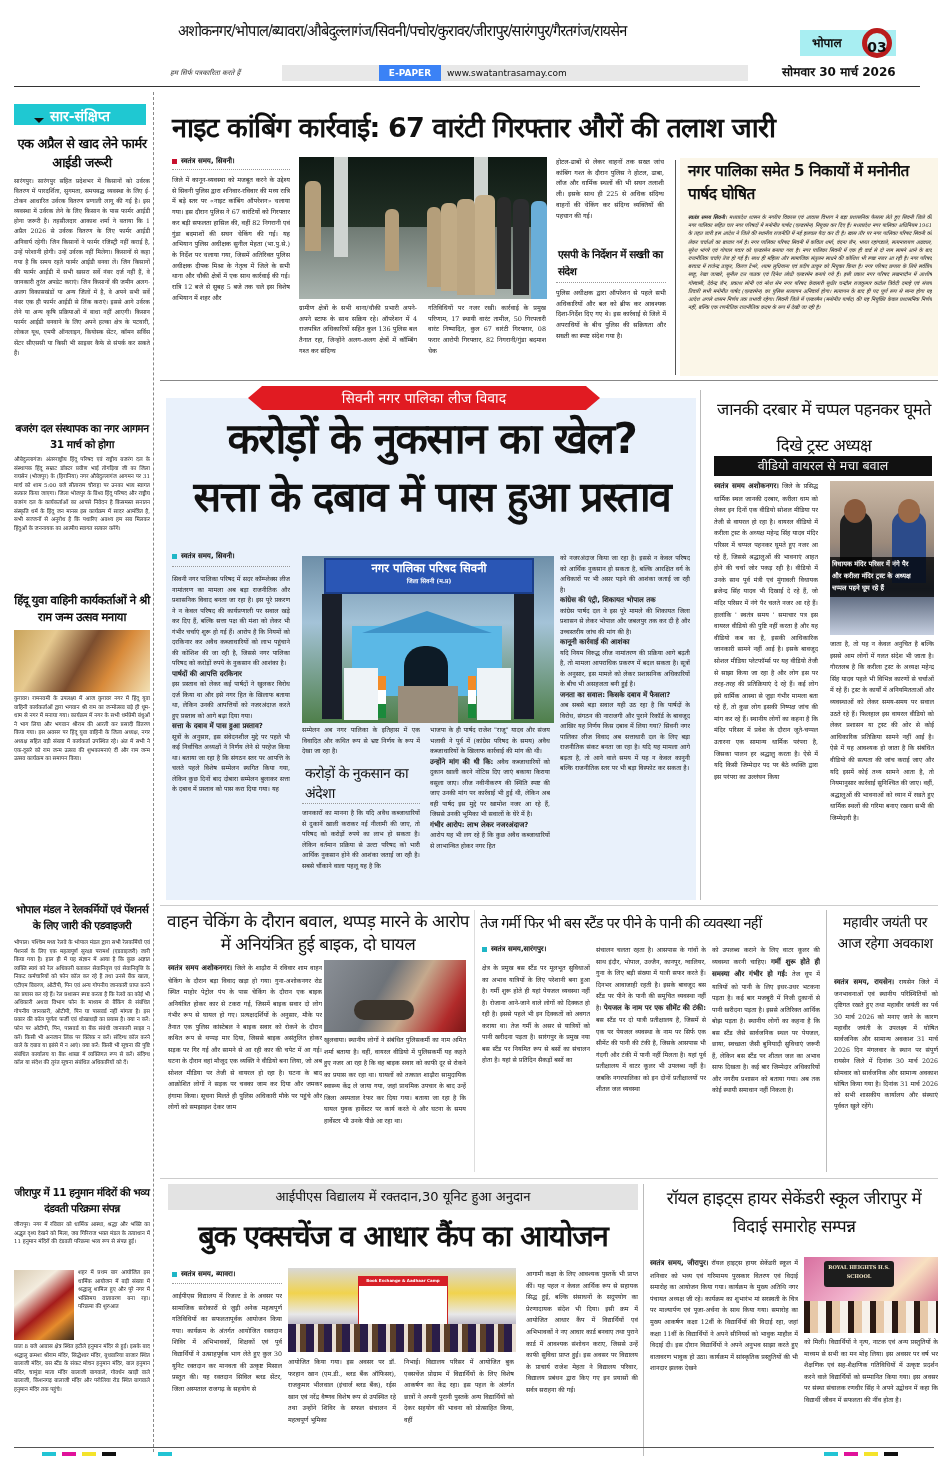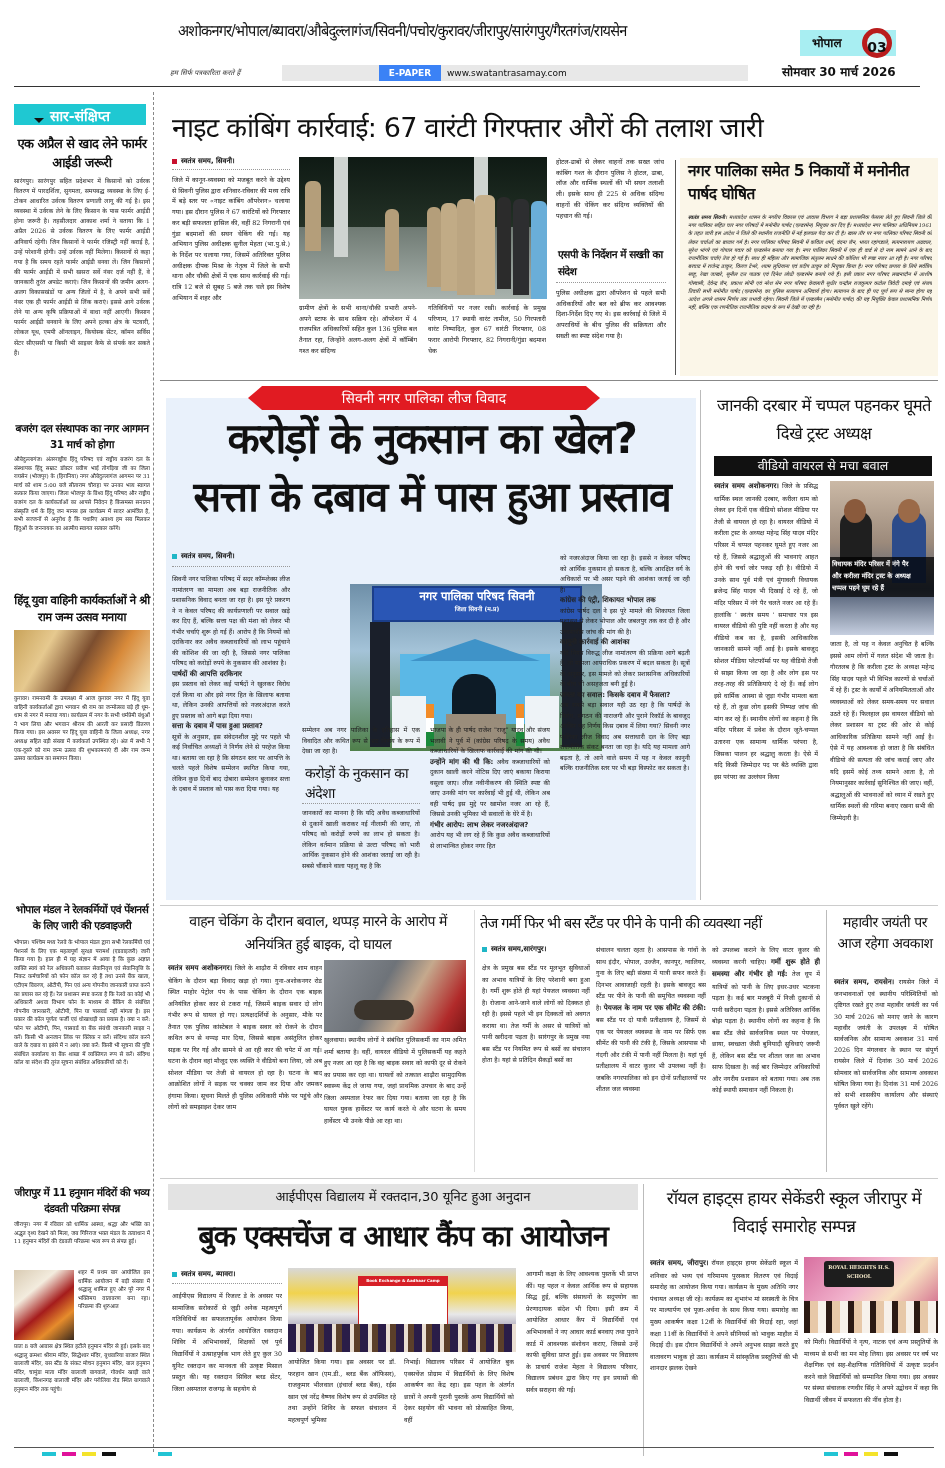--- a/index.html
+++ b/index.html
@@ -53,21 +53,21 @@
 
 <div class="abs head" style="left:14px;top:901px;width:136px;font-size:10.5px;line-height:16px;text-align:center">भोपाल मंडल ने रेलकर्मियों एवं पेंशनर्स के लिए जारी की एडवाइजरी</div>
 <div class="abs txt" style="left:14px;top:938px;width:136px;height:238px;font-size:5.5px;line-height:8.6px">भोपाल। पश्चिम मध्य रेलवे के भोपाल मंडल द्वारा सभी रेलकर्मियों एवं पेंशनर्स के लिए एक महत्वपूर्ण सुरक्षा परामर्श (एडवाइजरी) जारी किया गया है। हाल ही में यह संज्ञान में आया है कि कुछ अज्ञात व्यक्ति स्वयं को रेल अधिकारी बताकर सेवानिवृत्त एवं सेवानिवृत्ति के निकट कर्मचारियों को फोन कॉल कर रहे हैं तथा उनसे बैंक खाता, एटीएम विवरण, ओटीपी, पिन एवं अन्य गोपनीय जानकारी प्राप्त करने का प्रयास कर रहे हैं। रेल प्रशासन स्पष्ट करता है कि रेलवे का कोई भी अधिकारी अथवा विभाग फोन के माध्यम से बैंकिंग से संबंधित गोपनीय जानकारी, ओटीपी, पिन या पासवर्ड नहीं मांगता है। इस प्रकार की कॉल पूर्णतः फर्जी एवं धोखाधड़ी का प्रयास है। क्या न करें: फोन पर ओटीपी, पिन, पासवर्ड या बैंक संबंधी जानकारी साझा न करें। किसी भी अनजान लिंक पर क्लिक न करें। संदिग्ध कॉल करने वाले के दबाव या झांसे में न आएं। क्या करें: किसी भी सूचना की पुष्टि संबंधित कार्यालय या बैंक शाखा में व्यक्तिगत रूप से करें। संदिग्ध कॉल या संदेश की तुरंत सूचना संबंधित अधिकारियों को दें।</div>
 
 <div class="abs head" style="left:14px;top:1184px;width:136px;font-size:10.5px;line-height:16px;text-align:center">जीरापुर में 11 हनुमान मंदिरों की भव्य दंडवती परिक्रमा संपन्न</div>
 <div class="abs txt" style="left:14px;top:1220px;width:136px;height:36px;font-size:5.5px;line-height:8.6px">जीरापुर। नगर में रविवार को धार्मिक आस्था, श्रद्धा और भक्ति का अद्भुत दृश्य देखने को मिला, जब गिरिराज भक्त मंडल के तत्वाधान में 11 हनुमान मंदिरों की दंडवती परिक्रमा भव्य रूप से संपन्न हुई।</div>
 <div class="photo" style="left:14px;top:1270px;width:60px;height:70px;background:linear-gradient(140deg,#d9cbb3 0%,#f3ecde 30%,#a51c1c 55%,#e68c2c 75%,#3a2a1e 100%);"></div>
 <div class="abs txt" style="left:78px;top:1268px;width:72px;height:74px;font-size:5.5px;line-height:8.6px">शहर में प्रथम बार आयोजित इस धार्मिक आयोजन में बड़ी संख्या में श्रद्धालु शामिल हुए और पूरे नगर में भक्तिमय वातावरण बना रहा। परिक्रमा की शुरुआत</div>
 <div class="abs txt" style="left:14px;top:1342px;width:136px;height:90px;font-size:5.5px;line-height:8.6px">प्रातः 8 बजे आवास क्षेत्र स्थित हटीले हनुमान मंदिर से हुई। इसके बाद श्रद्धालु क्रमशः श्रीराम मंदिर, सिद्धेश्वर मंदिर, बुधवारिया बाजार स्थित बालाजी मंदिर, बस स्टैंड के संकट मोचन हनुमान मंदिर, बाल हनुमान मंदिर, चामुंडा माता मंदिर बालाजी बागवाले, गोवर्धन खाड़ी वाले बालाजी, किशनगढ़ बालाजी मंदिर और परोलिया रोड स्थित बागवाले हनुमान मंदिर तक पहुंचे।</div>
 
-<div class="abs head" style="left:172px;top:108px;width:760px;font-weight:400;font-size:27px;line-height:40px;white-space:nowrap;letter-spacing:-0.8px">नाइट कांबिंग कार्रवाई: 67 वारंटी गिरफ्तार औरों की तलाश जारी</div>
+<div class="abs head" style="left:172px;top:108px;width:760px;font-weight:700;font-size:27px;line-height:40px;white-space:nowrap;letter-spacing:-0.8px">नाइट कांबिंग कार्रवाई: 67 वारंटी गिरफ्तार औरों की तलाश जारी</div>
 
 <div class="abs dateline" style="left:172px;top:156px;width:118px;">
   <span class="dl-bullet red"></span><span>स्वतंत्र समय, सिवनी।</span>
 </div>
 <div class="abs hr-dot" style="left:172px;top:169px;width:118px"></div>
 <div class="abs txt" style="left:172px;top:175px;width:118px;height:202px;font-size:6.4px;line-height:10.7px">जिले में कानून-व्यवस्था को मजबूत करने के उद्देश्य से सिवनी पुलिस द्वारा शनिवार-रविवार की मध्य रात्रि में बड़े स्तर पर «नाइट कांबिंग ऑपरेशन» चलाया गया। इस दौरान पुलिस ने 67 वारंटियों को गिरफ्तार कर बड़ी सफलता हासिल की, वहीं 82 निगरानी एवं गुंडा बदमाशों की सघन चेकिंग की गई। यह अभियान पुलिस अधीक्षक सुनील मेहता (भा.पु.से.) के निर्देश पर चलाया गया, जिसमें अतिरिक्त पुलिस अधीक्षक दीपक मिश्रा के नेतृत्व में जिले के सभी थाना और चौकी क्षेत्रों में एक साथ कार्रवाई की गई। रात्रि 12 बजे से सुबह 5 बजे तक चले इस विशेष अभियान में शहर और</div>
 
 <div class="photo" style="left:299px;top:157px;width:248px;height:142px;background:#1c2320;">
   <div style="position:absolute;left:0;top:0;width:248px;height:70px;background:linear-gradient(180deg,#0f1a14,#233126)"></div>
   <div style="position:absolute;left:0;top:70px;width:248px;height:72px;background:linear-gradient(180deg,#6f7a73,#a9b3ae)"></div>
@@ -111,21 +111,21 @@
 <div class="abs hr-dot" style="left:172px;top:566px;width:118px"></div>
 
 <div class="abs txt" style="left:172px;top:574px;width:118px;height:322px;font-size:6.3px;line-height:10.5px">
   <span>सिवनी नगर पालिका परिषद में सदर कॉम्प्लेक्स लीज नामांतरण का मामला अब बड़ा राजनीतिक और प्रशासनिक विवाद बनता जा रहा है। इस पूरे प्रकरण ने न केवल परिषद की कार्यप्रणाली पर सवाल खड़े कर दिए हैं, बल्कि सत्ता पक्ष की मंशा को लेकर भी गंभीर चर्चाएं शुरू हो गई हैं। आरोप है कि नियमों को दरकिनार कर अवैध कब्जाधारियों को लाभ पहुंचाने की कोशिश की जा रही है, जिससे नगर पालिका परिषद को करोड़ों रुपये के नुकसान की आशंका है।</span><br>
   <b class="sub">पार्षदों की आपत्ति दरकिनार</b><br>
   <span>इस प्रस्ताव को लेकर कई पार्षदों ने खुलकर विरोध दर्ज किया था और इसे नगर हित के खिलाफ बताया था, लेकिन उनकी आपत्तियों को नजरअंदाज करते हुए प्रस्ताव को आगे बढ़ा दिया गया।</span><br>
   <b class="sub">सत्ता के दबाव में पास हुआ प्रस्ताव?</b><br>
   <span>सूत्रों के अनुसार, इस संवेदनशील मुद्दे पर पहले भी कई निर्वाचित अध्यक्षों ने निर्णय लेने से परहेज किया था। बताया जा रहा है कि संगठन स्तर पर आपत्ति के चलते पहले विशेष सम्मेलन स्थगित किया गया, लेकिन कुछ दिनों बाद दोबारा सम्मेलन बुलाकर सत्ता के दबाव में प्रस्ताव को पास करा दिया गया। यह</span>
 </div>
 
-<div class="photo" style="left:302px;top:584px;width:252px;height:167px;background:linear-gradient(180deg,#6e8fa8 0%,#a4c3d8 40%,#4f7f4a 100%);margin-left:48px;">
+<div class="photo" style="left:302px;top:556px;width:252px;height:167px;background:linear-gradient(180deg,#6e8fa8 0%,#a4c3d8 40%,#4f7f4a 100%);">
   <div style="position:absolute;left:22px;top:2px;width:210px;height:36px;background:#2a56b5;border:2px solid #1b3e8a"></div>
   <div style="position:absolute;left:22px;top:4px;width:210px;text-align:center;font:bold 11.5px/16px 'DejaVu Sans',sans-serif;color:#fff">नगर पालिका परिषद सिवनी</div>
   <div style="position:absolute;left:22px;top:20px;width:210px;text-align:center;font:bold 6px/10px 'DejaVu Sans',sans-serif;color:#fff">जिला सिवनी (म.प्र)</div>
   <div style="position:absolute;left:20px;top:38px;width:20px;height:125px;background:#1a1f2a"></div>
   <div style="position:absolute;left:212px;top:38px;width:20px;height:125px;background:#1a1f2a"></div>
   <div style="position:absolute;left:50px;top:70px;width:150px;height:70px;background:#5bb8e6"></div>
   <div style="position:absolute;left:60px;top:55px;width:130px;height:0;border-left:65px solid transparent;border-right:65px solid transparent;border-bottom:22px solid #3f93c8"></div>
   <div style="position:absolute;left:102px;top:90px;width:44px;height:40px;background:#0d1b26;border-radius:20px 20px 0 0"></div>
   <div style="position:absolute;left:42px;top:112px;width:34px;height:52px;background:#eef3f7"></div>
   <div style="position:absolute;left:175px;top:112px;width:34px;height:52px;background:#eef3f7"></div>
@@ -151,21 +151,21 @@
   <span>को नजरअंदाज किया जा रहा है। इससे न केवल परिषद को आर्थिक नुकसान हो सकता है, बल्कि आरक्षित वर्ग के अधिकारों पर भी असर पड़ने की आशंका जताई जा रही है।</span><br>
   <b class="sub">कांग्रेस की एंट्री, शिकायत भोपाल तक</b><br>
   <span>कांग्रेस पार्षद दल ने इस पूरे मामले की शिकायत जिला प्रशासन से लेकर भोपाल और जबलपुर तक कर दी है और उच्चस्तरीय जांच की मांग की है।</span><br>
   <b class="sub">कानूनी कार्रवाई की आशंका</b><br>
   <span>यदि नियम विरुद्ध लीज नामांतरण की प्रक्रिया आगे बढ़ती है, तो मामला आपराधिक प्रकरण में बदल सकता है। सूत्रों के अनुसार, इस मामले को लेकर प्रशासनिक अधिकारियों के बीच भी असहजता बनी हुई है।</span><br>
   <b class="sub">जनता का सवाल: किसके दबाव में फैसला?</b><br>
   <span>अब सबसे बड़ा सवाल यही उठ रहा है कि पार्षदों के विरोध, संगठन की नाराजगी और पुराने रिकॉर्ड के बावजूद आखिर यह निर्णय किस दबाव में लिया गया? सिवनी नगर पालिका लीज विवाद अब सत्ताधारी दल के लिए बड़ा राजनीतिक संकट बनता जा रहा है। यदि यह मामला आगे बढ़ता है, तो आने वाले समय में यह न केवल कानूनी बल्कि राजनीतिक स्तर पर भी बड़ा विस्फोट कर सकता है।</span>
 </div>
 
 <div class="vrule" style="left:700px;top:390px;height:510px;border-left:1px solid #bbb"></div>
-<div class="abs head" style="left:708px;top:392px;width:232px;text-align:center;font-size:16.5px;line-height:28px;font-weight:400">जानकी दरबार में चप्पल पहनकर घूमते दिखे ट्रस्ट अध्यक्ष</div>
+<div class="abs head" style="left:708px;top:392px;width:232px;text-align:center;font-size:16.5px;line-height:36px;font-weight:400">जानकी दरबार में चप्पल पहनकर घूमते दिखे ट्रस्ट अध्यक्ष</div>
 <div class="abs" style="left:714px;top:456px;width:218px;height:20px;background:#111;">
   <span style="display:block;text-align:center;color:#fff;font:400 12.5px/20px 'DejaVu Sans',sans-serif">वीडियो वायरल से मचा बवाल</span>
 </div>
 <div class="abs txt" style="left:714px;top:480px;width:104px;height:418px;font-size:6.3px;line-height:11.6px">
   <b class="sub">स्वतंत्र समय अशोकनगर।</b>
   <span>जिले के प्रसिद्ध धार्मिक स्थल जानकी दरबार, करीला धाम को लेकर इन दिनों एक वीडियो सोशल मीडिया पर तेजी से वायरल हो रहा है। वायरल वीडियो में करीला ट्रस्ट के अध्यक्ष महेन्द्र सिंह यादव मंदिर परिसर में चप्पल पहनकर घूमते हुए नजर आ रहे हैं, जिससे श्रद्धालुओं की भावनाएं आहत होने की चर्चा जोर पकड़ रही है। वीडियो में उनके साथ पूर्व मंत्री एवं मुंगावली विधायक ब्रजेन्द्र सिंह यादव भी दिखाई दे रहे हैं, जो मंदिर परिसर में नंगे पैर चलते नजर आ रहे हैं। हालांकि ' स्वतंत्र समय ' समाचार पत्र इस वायरल वीडियो की पुष्टि नहीं करता है और यह वीडियो कब का है, इसकी आधिकारिक जानकारी सामने नहीं आई है। इसके बावजूद सोशल मीडिया प्लेटफॉर्म्स पर यह वीडियो तेजी से साझा किया जा रहा है और लोग इस पर तरह-तरह की प्रतिक्रियाएं दे रहे हैं। कई लोग इसे धार्मिक आस्था से जुड़ा गंभीर मामला बता रहे हैं, तो कुछ लोग इसकी निष्पक्ष जांच की मांग कर रहे हैं। स्थानीय लोगों का कहना है कि मंदिर परिसर में प्रवेश के दौरान जूते-चप्पल उतारना एक सामान्य धार्मिक परंपरा है, जिसका पालन हर श्रद्धालु करता है। ऐसे में यदि किसी जिम्मेदार पद पर बैठे व्यक्ति द्वारा इस परंपरा का उल्लंघन किया</span>
 </div>
 <div class="photo" style="left:830px;top:481px;width:104px;height:154px;background:linear-gradient(180deg,#cbb9a6 0%,#9c8a7b 40%,#4d5a70 70%,#c6cfe0 100%);">
   <div style="position:absolute;left:10px;top:30px;width:32px;height:72px;background:#1f1f1f;border-radius:14px 14px 0 0"></div>
   <div style="position:absolute;left:14px;top:18px;width:22px;height:24px;background:#8a5a3c;border-radius:50%"></div>
@@ -173,21 +173,21 @@
   <div style="position:absolute;left:68px;top:18px;width:22px;height:24px;background:#9b6a48;border-radius:50%"></div>
   <div style="position:absolute;left:0;top:76px;width:104px;height:40px;background:rgba(0,0,0,0.75)"></div>
   <div style="position:absolute;left:2px;top:77px;width:102px;font:bold 6.6px/12px 'DejaVu Sans',sans-serif;color:#fff;white-space:nowrap;overflow:hidden">विधायक मंदिर परिसर में नंगे पैर</div>
   <div style="position:absolute;left:2px;top:89px;width:102px;font:bold 6.6px/12px 'DejaVu Sans',sans-serif;color:#fff;white-space:nowrap;overflow:hidden">और करीला मंदिर ट्रस्ट के अध्यक्ष</div>
   <div style="position:absolute;left:2px;top:101px;width:102px;font:bold 6.6px/12px 'DejaVu Sans',sans-serif;color:#fff;white-space:nowrap;overflow:hidden">चप्पल पहने घूम रहे हैं</div>
 </div>
 <div class="abs txt" style="left:830px;top:638px;width:104px;height:260px;font-size:6.3px;line-height:11.6px">जाता है, तो यह न केवल अनुचित है बल्कि इससे आम लोगों में गलत संदेश भी जाता है। गौरतलब है कि करीला ट्रस्ट के अध्यक्ष महेन्द्र सिंह यादव पहले भी विभिन्न कारणों से चर्चाओं में रहे हैं। ट्रस्ट के कार्यों में अनियमितताओं और व्यवस्थाओं को लेकर समय-समय पर सवाल उठते रहे हैं। फिलहाल इस वायरल वीडियो को लेकर प्रशासन या ट्रस्ट की ओर से कोई आधिकारिक प्रतिक्रिया सामने नहीं आई है। ऐसे में यह आवश्यक हो जाता है कि संबंधित वीडियो की सत्यता की जांच कराई जाए और यदि इसमें कोई तथ्य सामने आता है, तो नियमानुसार कार्रवाई सुनिश्चित की जाए। वहीं, श्रद्धालुओं की भावनाओं को ध्यान में रखते हुए धार्मिक स्थलों की गरिमा बनाए रखना सभी की जिम्मेदारी है।</div>
 
 <div class="hrule" style="left:160px;top:905px;width:778px;border-top:1px solid #ccc"></div>
 
-<div class="abs head" style="left:166px;top:910px;width:304px;text-align:center;font-size:14px;line-height:23px;font-weight:400">वाहन चेकिंग के दौरान बवाल, थप्पड़ मारने के आरोप में अनियंत्रित हुई बाइक, दो घायल</div>
+<div class="abs head" style="left:166px;top:910px;width:304px;text-align:center;font-size:17px;line-height:23px;font-weight:400">वाहन चेकिंग के दौरान बवाल, थप्पड़ मारने के आरोप में अनियंत्रित हुई बाइक, दो घायल</div>
 <div class="abs txt" style="left:168px;top:962px;width:154px;height:210px;font-size:6.3px;line-height:11.5px">
   <b class="sub">स्वतंत्र समय अशोकनगर।</b>
   <span>जिले के शाढ़ौरा में रविवार शाम वाहन चेकिंग के दौरान बड़ा विवाद खड़ा हो गया। गुना-अशोकनगर रोड स्थित माहोर पेट्रोल पंप के पास चेकिंग के दौरान एक बाइक अनियंत्रित होकर कार से टकरा गई, जिसमें बाइक सवार दो लोग गंभीर रूप से घायल हो गए। प्रत्यक्षदर्शियों के अनुसार, मौके पर तैनात एक पुलिस कांस्टेबल ने बाइक सवार को रोकने के दौरान कथित रूप से थप्पड़ मार दिया, जिससे बाइक असंतुलित होकर सड़क पर गिर गई और सामने से आ रही कार की चपेट में आ गई। घटना के दौरान वहां मौजूद एक व्यक्ति ने वीडियो बना लिया, जो अब सोशल मीडिया पर तेजी से वायरल हो रहा है। घटना के बाद आक्रोशित लोगों ने सड़क पर चक्का जाम कर दिया और जमकर हंगामा किया। सूचना मिलते ही पुलिस अधिकारी मौके पर पहुंचे और लोगों को समझाइश देकर जाम</span>
 </div>
 <div class="photo" style="left:324px;top:960px;width:142px;height:72px;background:linear-gradient(120deg,#8a8f96 0%,#6e7379 40%,#c5a98d 60%,#b12a2a 85%,#7a1616 100%);">
   <div style="position:absolute;left:30px;top:40px;width:60px;height:20px;background:#3b342c;border-radius:10px"></div>
 </div>
 <div class="abs txt" style="left:324px;top:1034px;width:142px;height:140px;font-size:6.3px;line-height:11.5px">खुलवाया। स्थानीय लोगों ने संबंधित पुलिसकर्मी का नाम अमित शर्मा बताया है। वहीं, वायरल वीडियो में पुलिसकर्मी यह कहते हुए नजर आ रहा है कि वह बाइक सवार को काफी दूर से रोकने का प्रयास कर रहा था। घायलों को तत्काल शाढ़ौरा सामुदायिक स्वास्थ्य केंद्र ले जाया गया, जहां प्राथमिक उपचार के बाद उन्हें जिला अस्पताल रेफर कर दिया गया। बताया जा रहा है कि घायल युवक हार्वेस्टर पर कार्य करते थे और घटना के समय हार्वेस्टर भी उनके पीछे आ रहा था।</div>
 
 <div class="vrule" style="left:474px;top:910px;height:262px;border-left:1px solid #ddd"></div>

